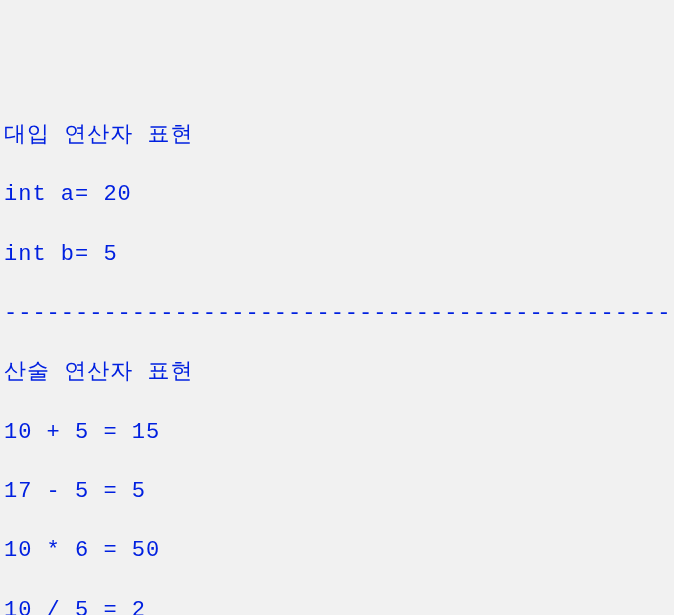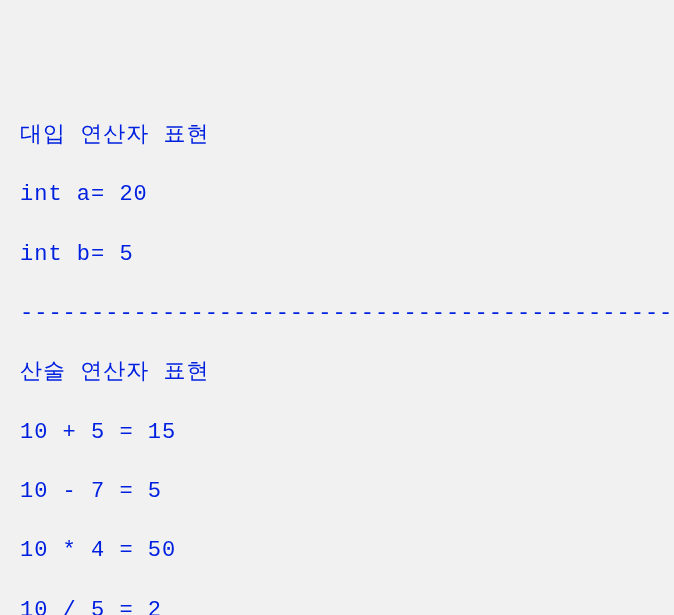--- a/index.html
+++ b/index.html
@@ -13,36 +13,35 @@
       font-size: 22px;
       color: #0020e0;
       padding: 2px 4px;
       width: 674px;
       line-height: 1.35;
       letter-spacing: 1px;
       white-space: pre;
     }
     .line {
       display: block;
-      margin-left: 16px;
     }
   </style>
 </head>
 <body>
 
 
 
 <span class="line">대입 연산자 표현</span>
 <span class="line">int a= 20</span>
 <span class="line">int b= 5</span>
 <span class="line">----------------------------------------------------</span>
 <span class="line">산술 연산자 표현</span>
 <span class="line">10 + 5 = 15</span>
-<span class="line">10 - 7 = 5</span>
-<span class="line">10 * 4 = 50</span>
+<span class="line">17 - 5 = 5</span>
+<span class="line">10 * 6 = 50</span>
 <span class="line">10 / 5 = 2</span>
 
 
 
 
 
 
 
 
 

